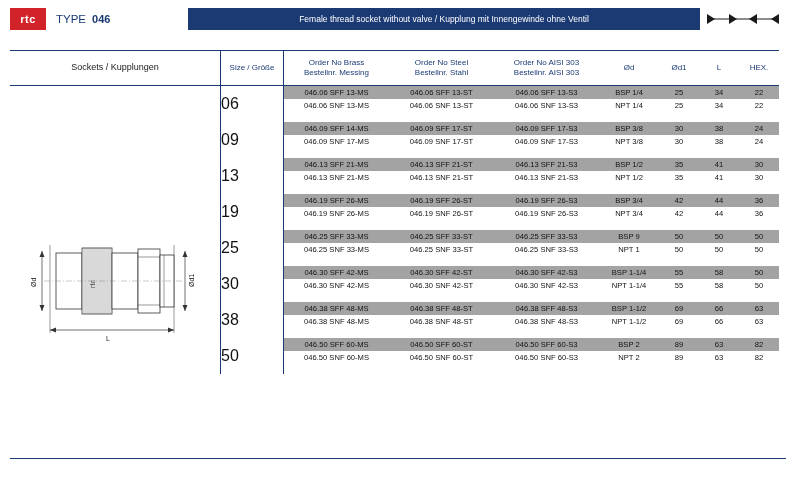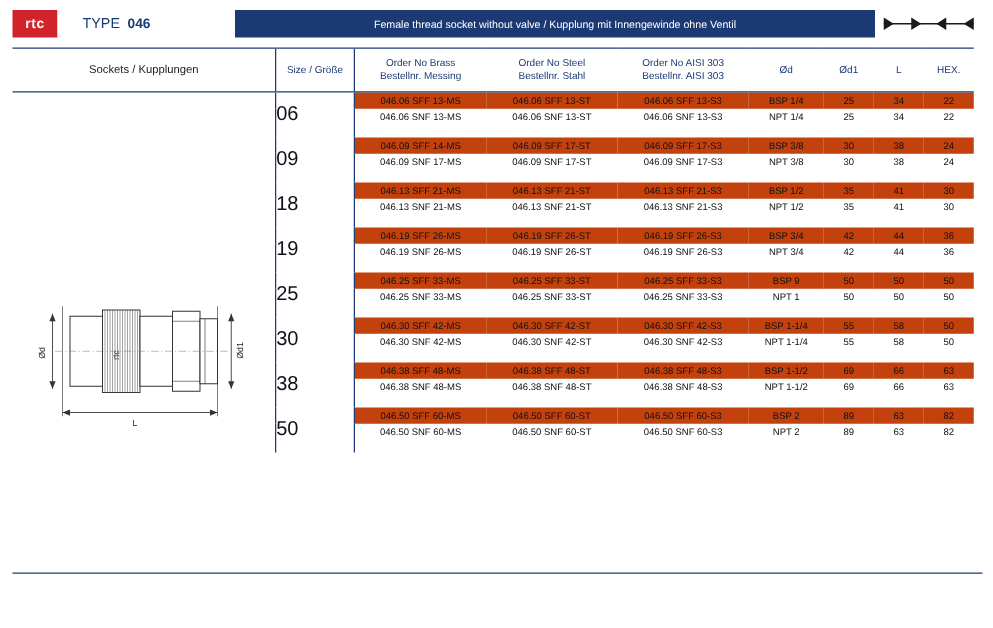--- a/index.html
+++ b/index.html
@@ -44,21 +44,21 @@
     justify-content: center;
     letter-spacing: 0.5px;
   }
   .type-box {
     width: 142px;
     background: #ffffff;
     color: #1b3a74;
     font-size: 11.5px;
     display: flex;
     align-items: center;
-    padding-left: 20px;
+    padding-left: 10px;
     box-sizing: border-box;
   }
   .type-box .type-word {
     font-weight: normal;
     margin-right: 6px;
   }
   .type-box .type-num {
     font-weight: bold;
     font-size: 11px;
   }
@@ -79,21 +79,21 @@
     background: #ffffff;
     display: flex;
     align-items: center;
     justify-content: center;
   }
 
   
   table.spec {
     position: absolute;
     left: 10px;
-    top: 38px;
+    top: 50px;
     border-collapse: collapse;
     font-size: 8px;
   }
   table.spec td, table.spec th {
     padding: 0;
     margin: 0;
   }
   .colhead {
     height: 34px;
     vertical-align: middle;
@@ -124,21 +124,21 @@
 
   .datacell {
     height: 13px;
     text-align: center;
     vertical-align: middle;
     font-size: 7.6px;
     color: #111;
     white-space: nowrap;
   }
   .shaded {
-    background: #c2410c;
+    background: #a3a3a3;
   }
   .rowgap {
     height: 10px;
   }
   .sizecell {
     vertical-align: middle;
     font-size: 16px;
     color: #111;
     border-left: 1px solid #1b3a74;
     border-right: 1px solid #1b3a74;
@@ -267,21 +267,21 @@
         <tr class="rowgap">
           <td></td>
           <td></td>
           <td></td>
           <td></td>
           <td></td>
           <td></td>
           <td></td>
         </tr>
         <tr>
-          <td class="sizecell" rowspan="3">18</td>
+          <td class="sizecell" rowspan="3">13</td>
           <td class="datacell w-ord shaded">046.13 SFF 21-MS</td>
           <td class="datacell w-ord shaded">046.13 SFF 21-ST</td>
           <td class="datacell w-ord shaded">046.13 SFF 21-S3</td>
           <td class="datacell w-d shaded">BSP 1/2</td>
           <td class="datacell w-d1 shaded">35</td>
           <td class="datacell w-l shaded">41</td>
           <td class="datacell w-hex shaded">30</td>
         </tr>
         <tr>
           <td class="datacell w-ord">046.13 SNF 21-MS</td>

